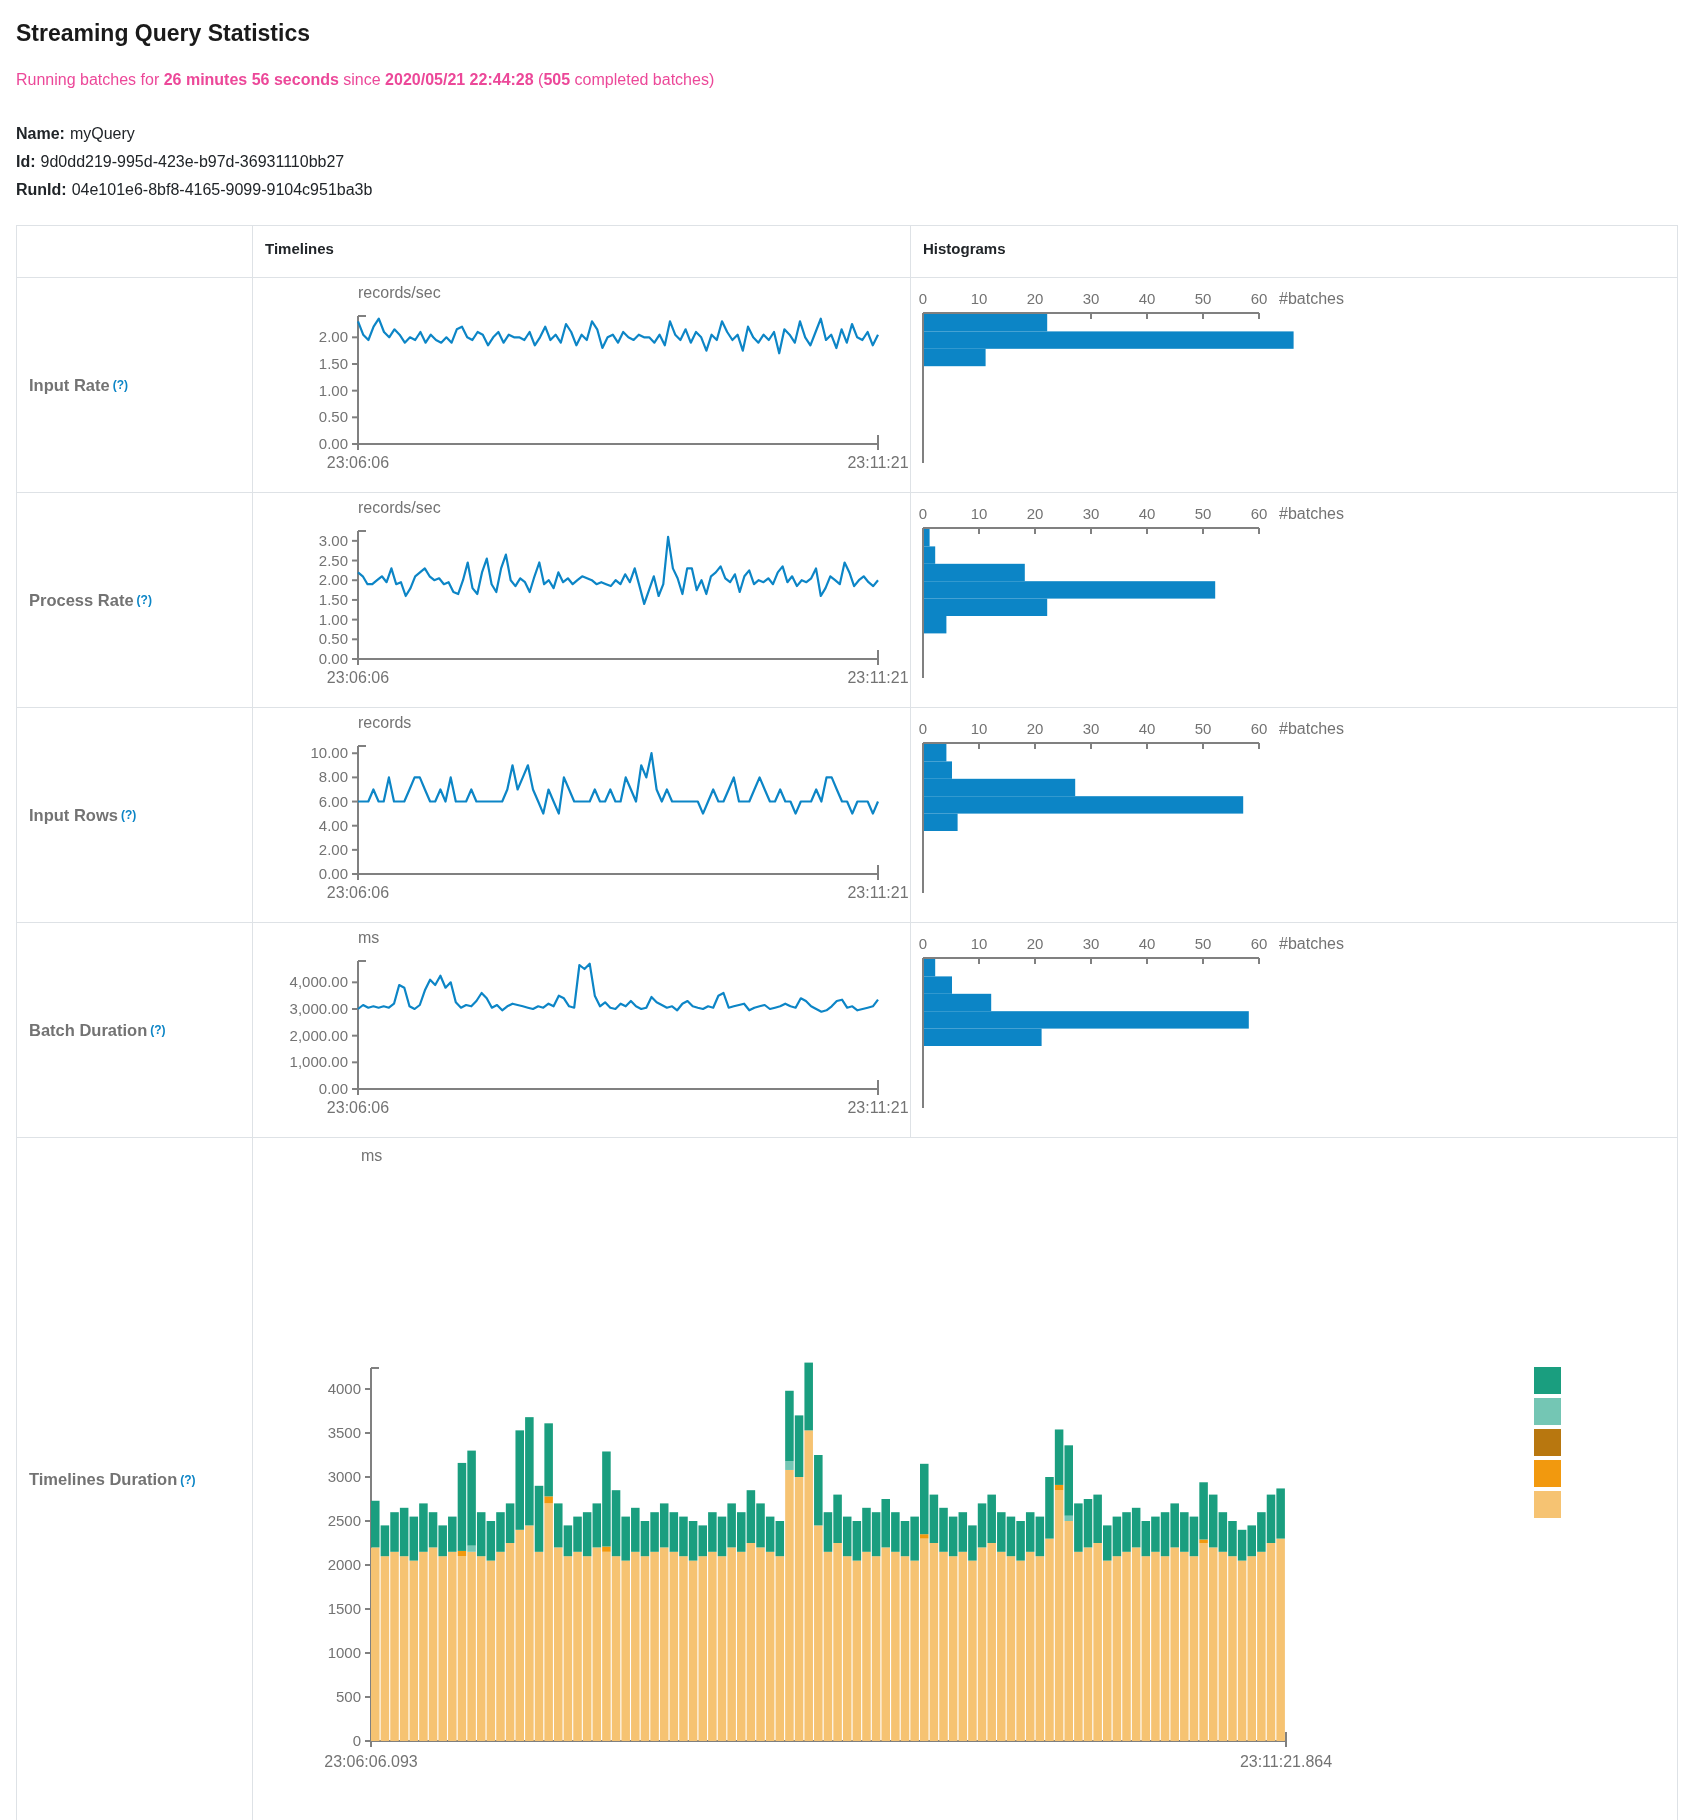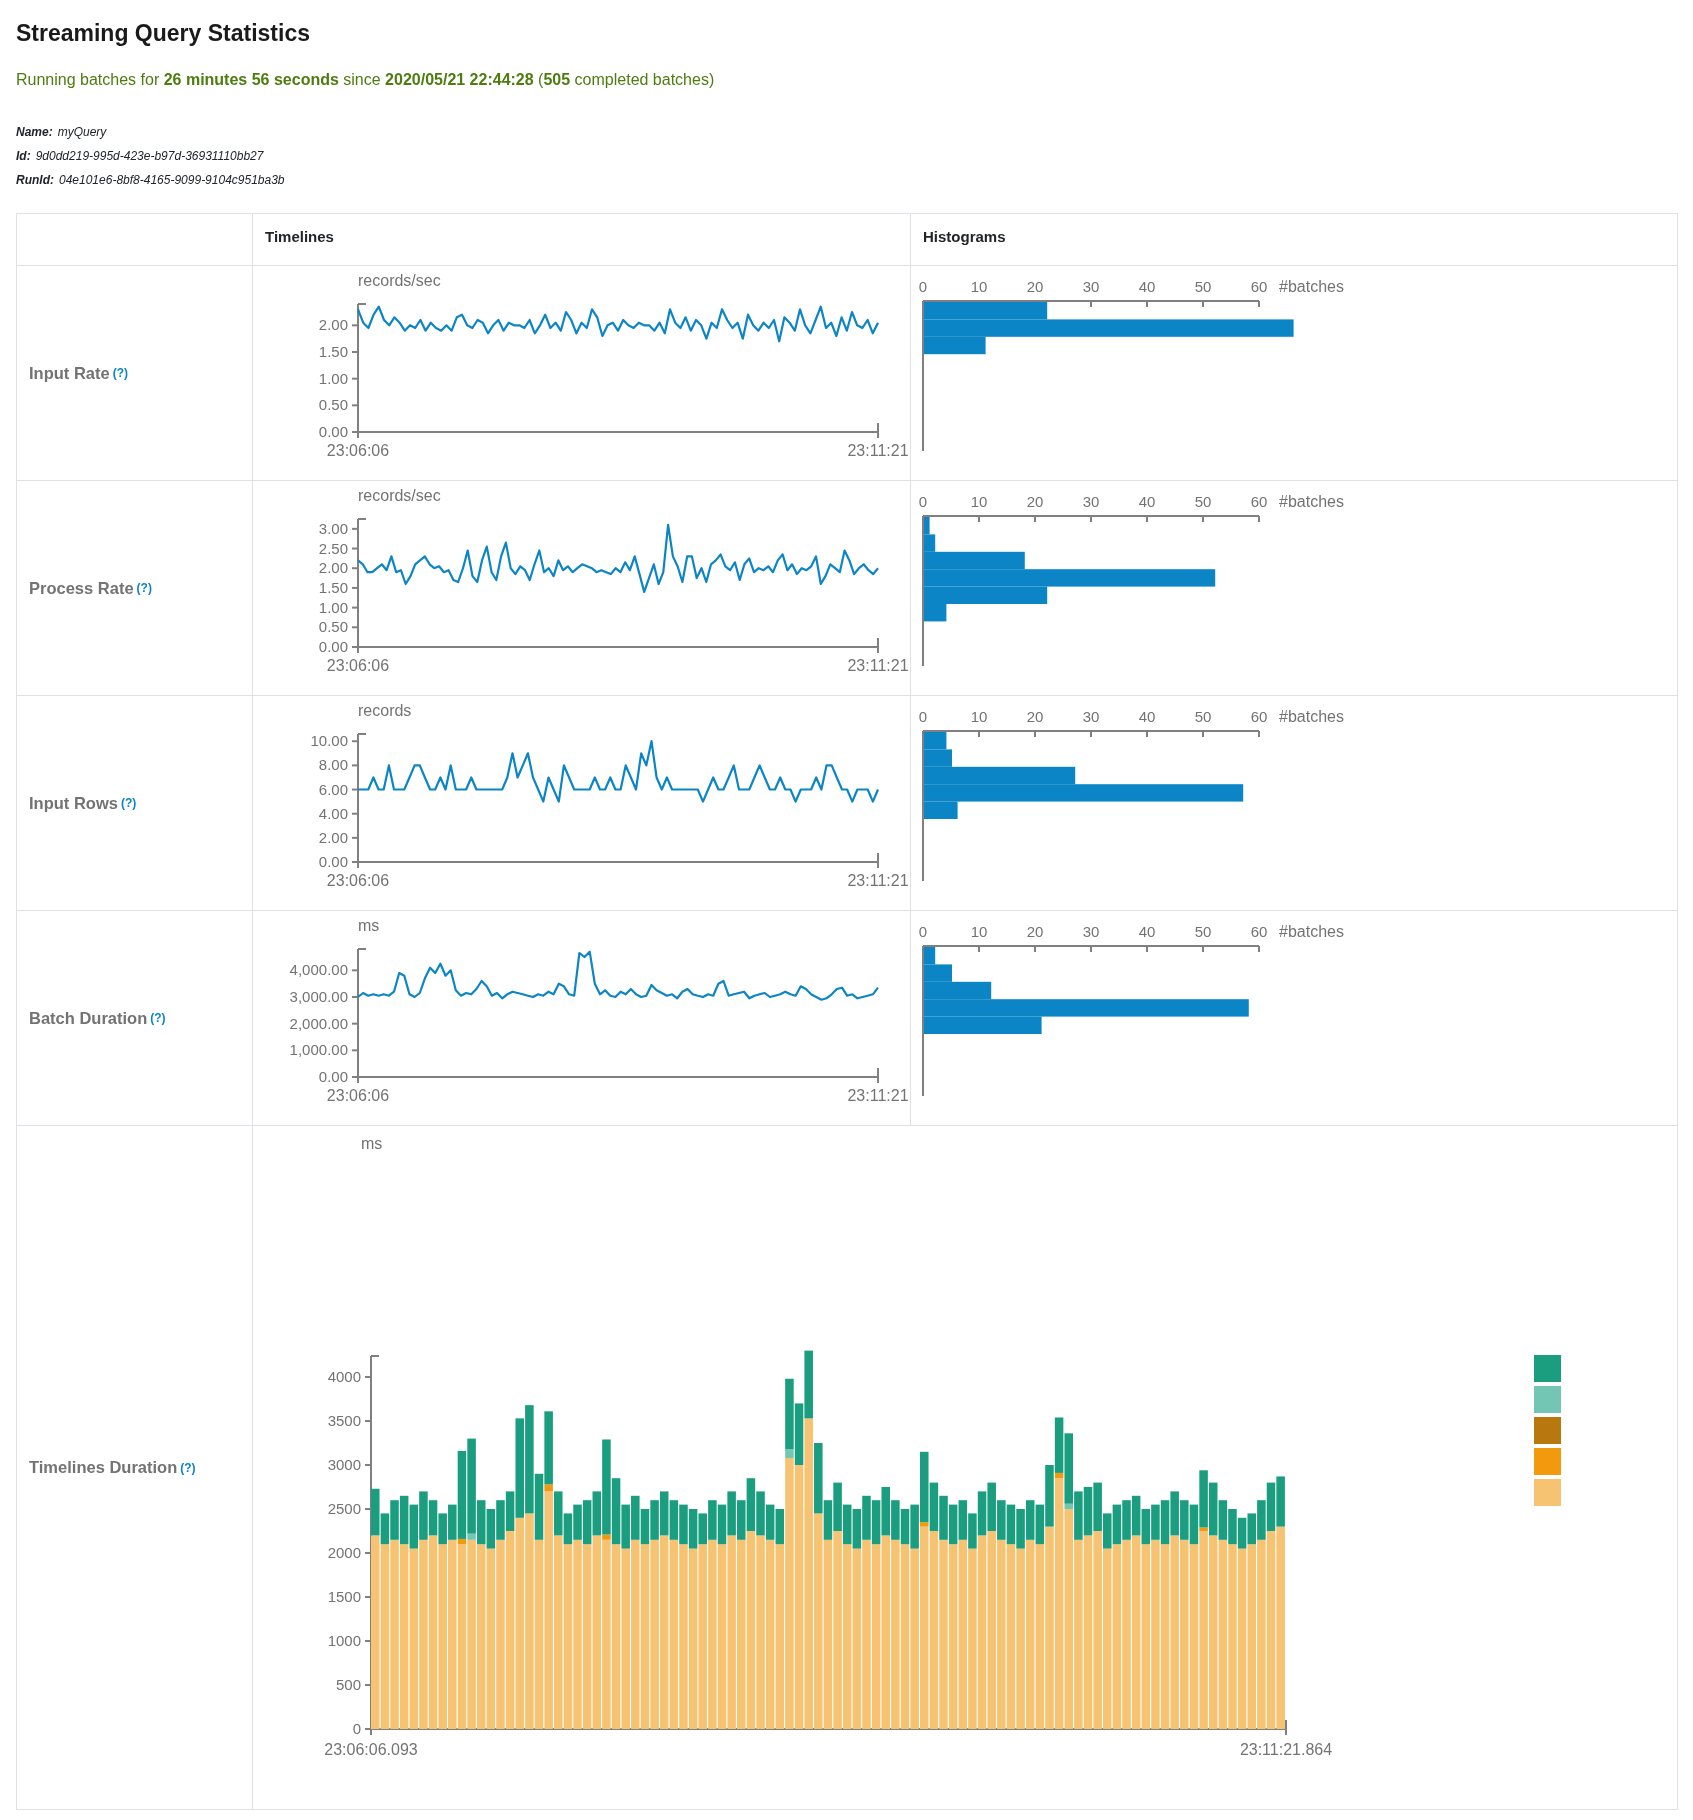--- a/index.html
+++ b/index.html
@@ -1,21 +1,21 @@
 <!DOCTYPE html>
 <html><head>
 <meta charset="utf-8">
 <style>
   html,body{margin:0;padding:0;background:#fff;}
   body{width:1693px;height:1820px;font-family:"Liberation Sans",sans-serif;color:#212529;overflow:hidden;}
   .page{padding:12px 16px 0 16px;}
   h1{font-size:23px;font-weight:700;color:#1a1a1a;margin:8px 0 0 0;}
-  .subtitle{font-size:16px;color:#4d7c0f;margin:24px 0 12px 0;}
+  .subtitle{font-size:16px;color:#ec4899;margin:24px 0 12px 0;}
   .meta{margin-top:36px;}
-  .meta-line{font-size:12px;margin:0 0 10px 0;font-style:italic;}
+  .meta-line{font-size:16px;margin:0 0 10px 0;}
   .meta-line b{margin-right:5px;}
   .stats-table{margin-top:26px;width:1660px;display:grid;grid-template-columns:236px 658px 766px;border:1px solid #dee2e6;}
   .cell{border-right:1px solid #dee2e6;border-bottom:1px solid #dee2e6;position:relative;box-sizing:border-box;background:#fff;}
   .cell.last-col{border-right:none;}
   .cell.last-row{border-bottom:none;}
   .hcell{height:52px;font-size:15px;font-weight:700;padding:14px 0 0 12px;}
   .rcell{height:215px;}
   .opcell{height:683px;}
   .label-cell{display:flex;align-items:center;padding-left:12px;font-size:16.5px;}
   .row-label{font-weight:700;color:#737373;}

